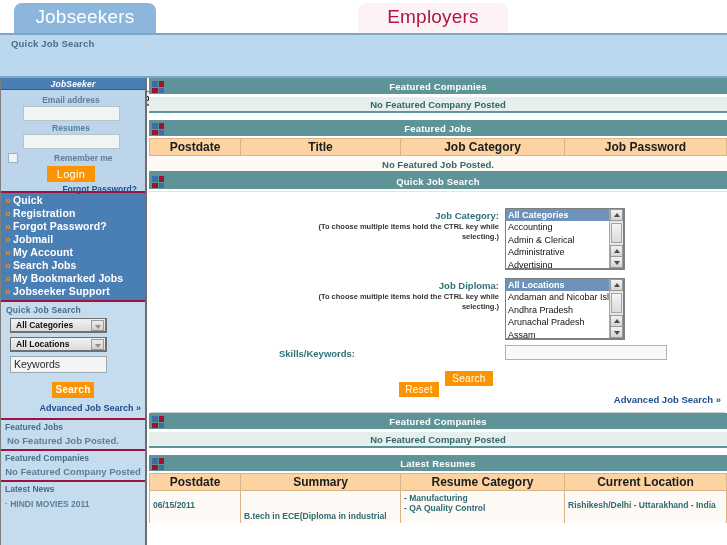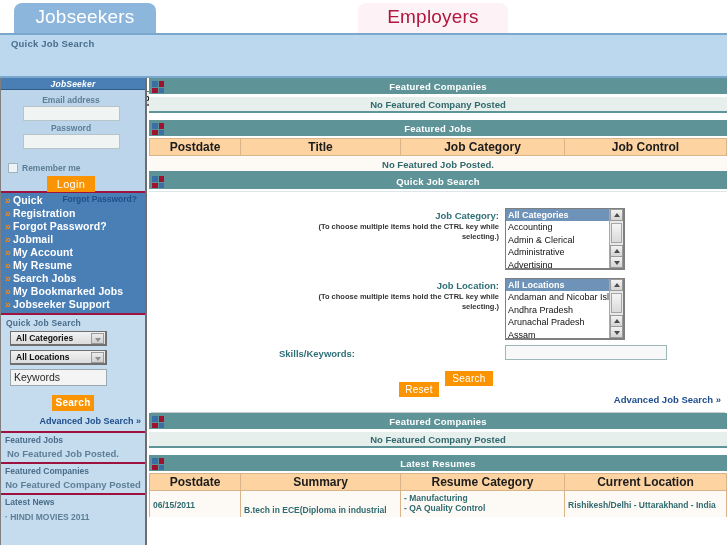--- a/index.html
+++ b/index.html
@@ -146,24 +146,24 @@
     padding: 2px 0 1px 0;
   }
   .lp-input {
     display: block;
     margin: 0 auto;
     width: 97px; height: 15px;
     background: #f0f4f2;
     border: 1px solid #b6c4c8;
   }
   .lp-remember {
-    margin: 14px 0 0 7px;
+    margin: 4px 0 0 7px;
     font-size: 8.5px; font-weight: bold;
     color: #5d7f96;
-    display: flex; align-items: center;
+    display: flex; align-items: center; gap: 32px;
   }
   .lp-cb {
     width: 10px; height: 10px;
     background: #eef3f6;
     border: 1px solid #9fb2bd;
     margin-right: 4px;
   }
   #loginBtn {
     display: block;
     margin: 3px auto 0 auto;
@@ -448,21 +448,21 @@
     <div class="adv-link" id="topAdv">Advanced Job Search »</div>
   </div>
 
   <div class="sidebar">
 
     <div class="sb-head">JobSeeker</div>
 
     <div class="login-panel">
       <div class="lp-label">Email address</div>
       <input class="lp-input" type="text" placeholder="" style="">
-      <div class="lp-label">Password</div>
+      <div class="lp-label">Resumes</div>
       <input class="lp-input" type="password" placeholder="" style="">
       <div class="lp-remember">
         <span class="lp-cb"></span>
         <span>Remember me</span>
       </div>
       <div class="btn-orange" id="loginBtn">Login</div>
       <div class="lp-forgot">Forgot Password?</div>
     </div>
 
     <div class="sb-menu">
@@ -473,23 +473,20 @@
         <span class="sb-bullet">»</span><span>Registration</span>
       </div>
       <div class="sb-menu-item">
         <span class="sb-bullet">»</span><span>Forgot Password?</span>
       </div>
       <div class="sb-menu-item">
         <span class="sb-bullet">»</span><span>Jobmail</span>
       </div>
       <div class="sb-menu-item">
         <span class="sb-bullet">»</span><span>My Account</span>
-      </div>
-      <div class="sb-menu-item">
-        <span class="sb-bullet">»</span><span>My Resume</span>
       </div>
       <div class="sb-menu-item">
         <span class="sb-bullet">»</span><span>Search Jobs</span>
       </div>
       <div class="sb-menu-item">
         <span class="sb-bullet">»</span><span>My Bookmarked Jobs</span>
       </div>
       <div class="sb-menu-item">
         <span class="sb-bullet">»</span><span>Jobseeker Support</span>
       </div>
@@ -550,21 +547,21 @@
           <i class="gi-b"></i>
       </span>
       <span>Featured Jobs</span>
     </div>
     <table class="tbl">
       <thead>
         <tr>
           <th style="width:91px">Postdate</th>
           <th style="width:160px">Title</th>
           <th style="width:164px">Job Category</th>
-          <th>Job Control</th>
+          <th>Job Password</th>
         </tr>
       </thead>
     </table>
     <div class="empty-row plain">No Featured Job Posted.</div>
 
     <div class="panel-head">
       <span class="grid-icon">
         <i class="gi-b"></i>
           <i class="gi-r"></i>
           <i class="gi-r"></i>
@@ -590,21 +587,21 @@
           <div class="lb-sbar">
             <div class="lb-arr up"></div>
             <div class="lb-thumb"></div>
             <div class="lb-arr up2"></div>
             <div class="lb-arr dn"></div>
           </div>
         </div>
       </div>
 
       <div class="qjs-row">
-        <div class="qjs-label" style="left:150px; top:80px;">Job Location:</div>
+        <div class="qjs-label" style="left:150px; top:80px;">Job Diploma:</div>
         <div class="qjs-hint" style="left:150px; top:92px;">(To choose multiple items hold the CTRL key while selecting.)</div>
 
         <div class="listbox" style="left:356px; top:78px;">
           <ul>
             <li class="sel">All Locations</li>
             <li>Andaman and Nicobar Islands</li>
             <li>Andhra Pradesh</li>
             <li>Arunachal Pradesh</li>
             <li>Assam</li>
           </ul>
@@ -653,21 +650,21 @@
         <tr>
           <th style="width:91px">Postdate</th>
           <th style="width:160px">Summary</th>
           <th style="width:164px">Resume Category</th>
           <th>Current Location</th>
         </tr>
       </thead>
       <tbody>
         <tr>
           <td style="padding-top:9px">06/15/2011</td>
-          <td style="padding-top:14px">B.tech in ECE(Diploma in industrial</td>
+          <td style="padding-top:20px">B.tech in ECE(Diploma in industrial</td>
           <td style="white-space:pre-line">- Manufacturing
 - QA Quality Control</td>
           <td style="padding-top:9px">Rishikesh/Delhi - Uttarakhand - India</td>
         </tr>
       </tbody>
     </table>
   </div>
 </div>
 
 </body></html>

